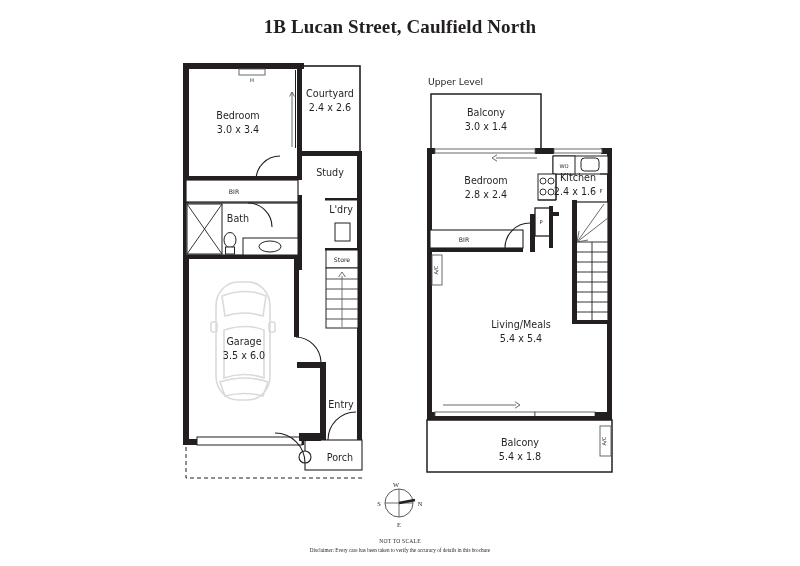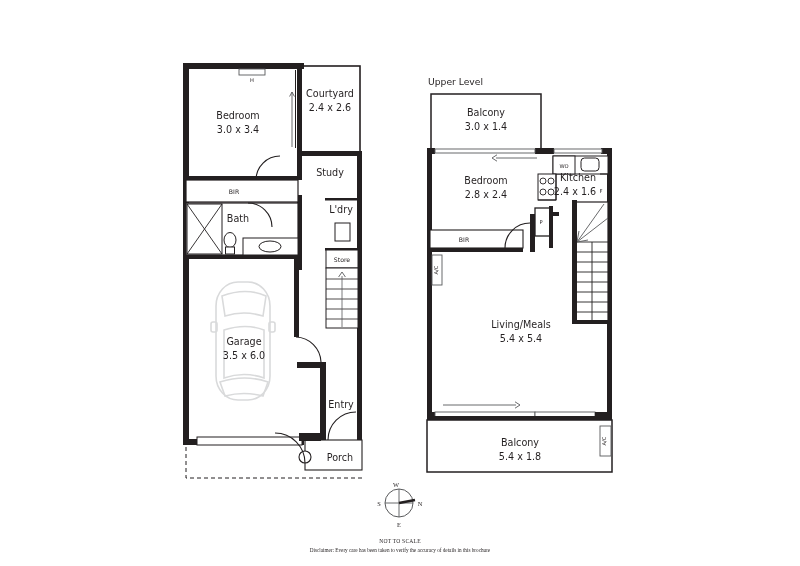--- a/index.html
+++ b/index.html
@@ -57,20 +57,21 @@
     color: #231f20;
   }
   #foot-scale { top: 538px; font-size: 5.6px; letter-spacing: .2px;}
   #foot-disc  { top: 547px; font-size: 5.2px; }
 </style>
 </head>
 <body>
 
 <div id="page">
 
+  <div class="title">1B Lucan Street, Caulfield North</div>
 
   <svg class="plan" viewBox="0 0 800 566">
 
     <g>
 
       <rect x="186" y="66" width="122" height="376" fill="#ffffff"></rect>
       <rect x="300" y="66" width="62" height="400" fill="#ffffff"></rect>
 
       <rect x="183" y="63" width="6" height="382" fill="#231f20"></rect>
 

